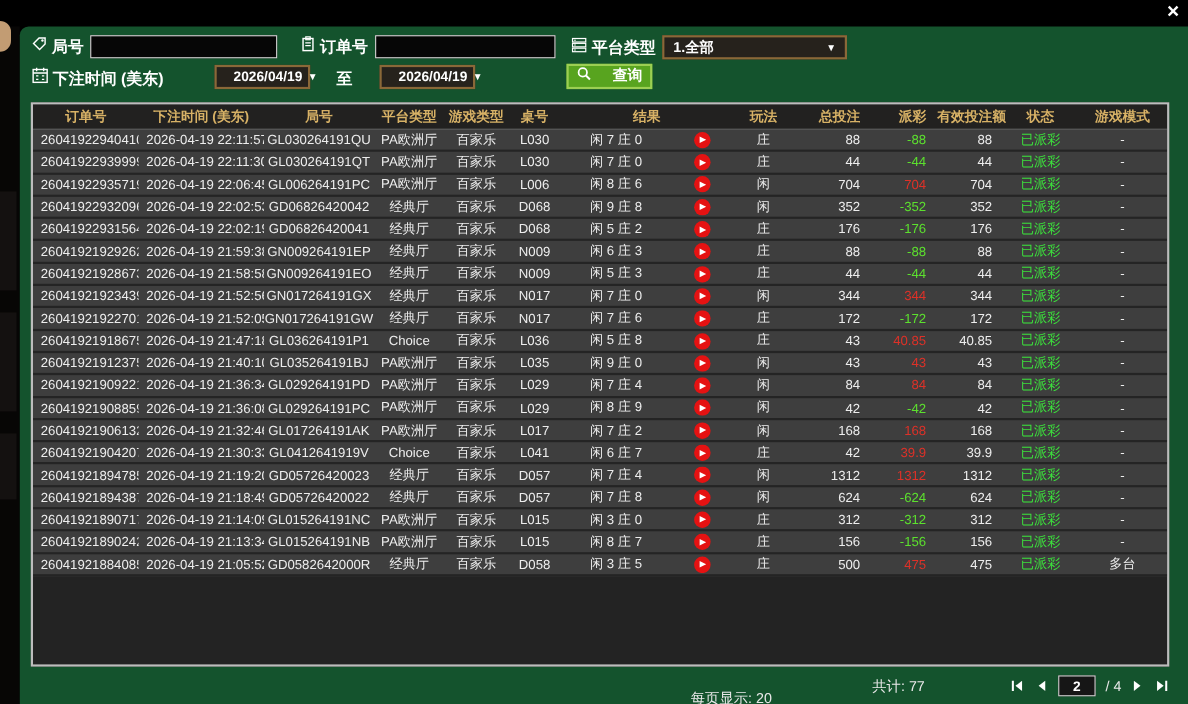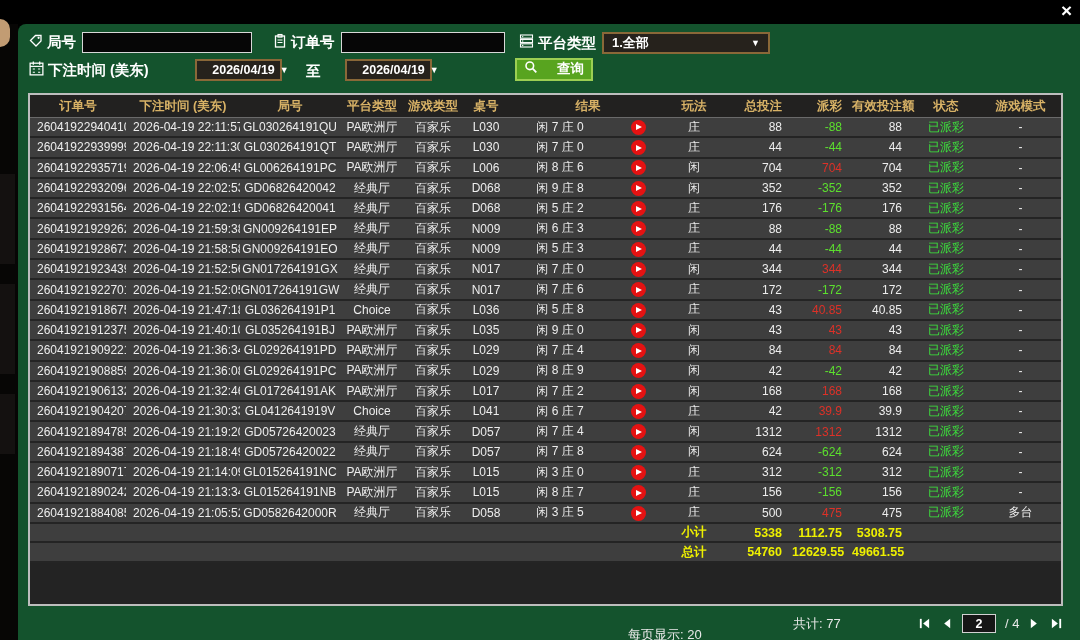--- a/index.html
+++ b/index.html
@@ -509,34 +509,20 @@
           <div class="td ">闲 3 庄 5</div>
           <div class="td"><span class="playbtn">
               <i></i>
             </span></div>
           <div class="td ">庄</div>
           <div class="td r">500</div>
           <div class="td r payout pos">475</div>
           <div class="td r">475</div>
           <div class="td status">已派彩</div>
           <div class="td ">多台</div>
-        </div>
-      </div>
-    <div>
-        <div class="trow">
-          <div class="tot" style="grid-column: 9 / 10;">小计</div>
-          <div class="tot r" style="grid-column: 10 / 11;">5338</div>
-          <div class="tot r" style="grid-column: 11 / 12;">1112.75</div>
-          <div class="tot r" style="grid-column: 12 / 13;">5308.75</div>
-        </div>
-        <div class="trow">
-          <div class="tot" style="grid-column: 9 / 10;">总计</div>
-          <div class="tot r" style="grid-column: 10 / 11;">54760</div>
-          <div class="tot r" style="grid-column: 11 / 12;">12629.55</div>
-          <div class="tot r" style="grid-column: 12 / 13;">49661.55</div>
         </div>
       </div>
   </div>
 
   <div class="footer">
     <span class="fitem pp">
       <span>每页显示:</span>
       <span>20</span>
     </span>
     <span class="fitem tc">

